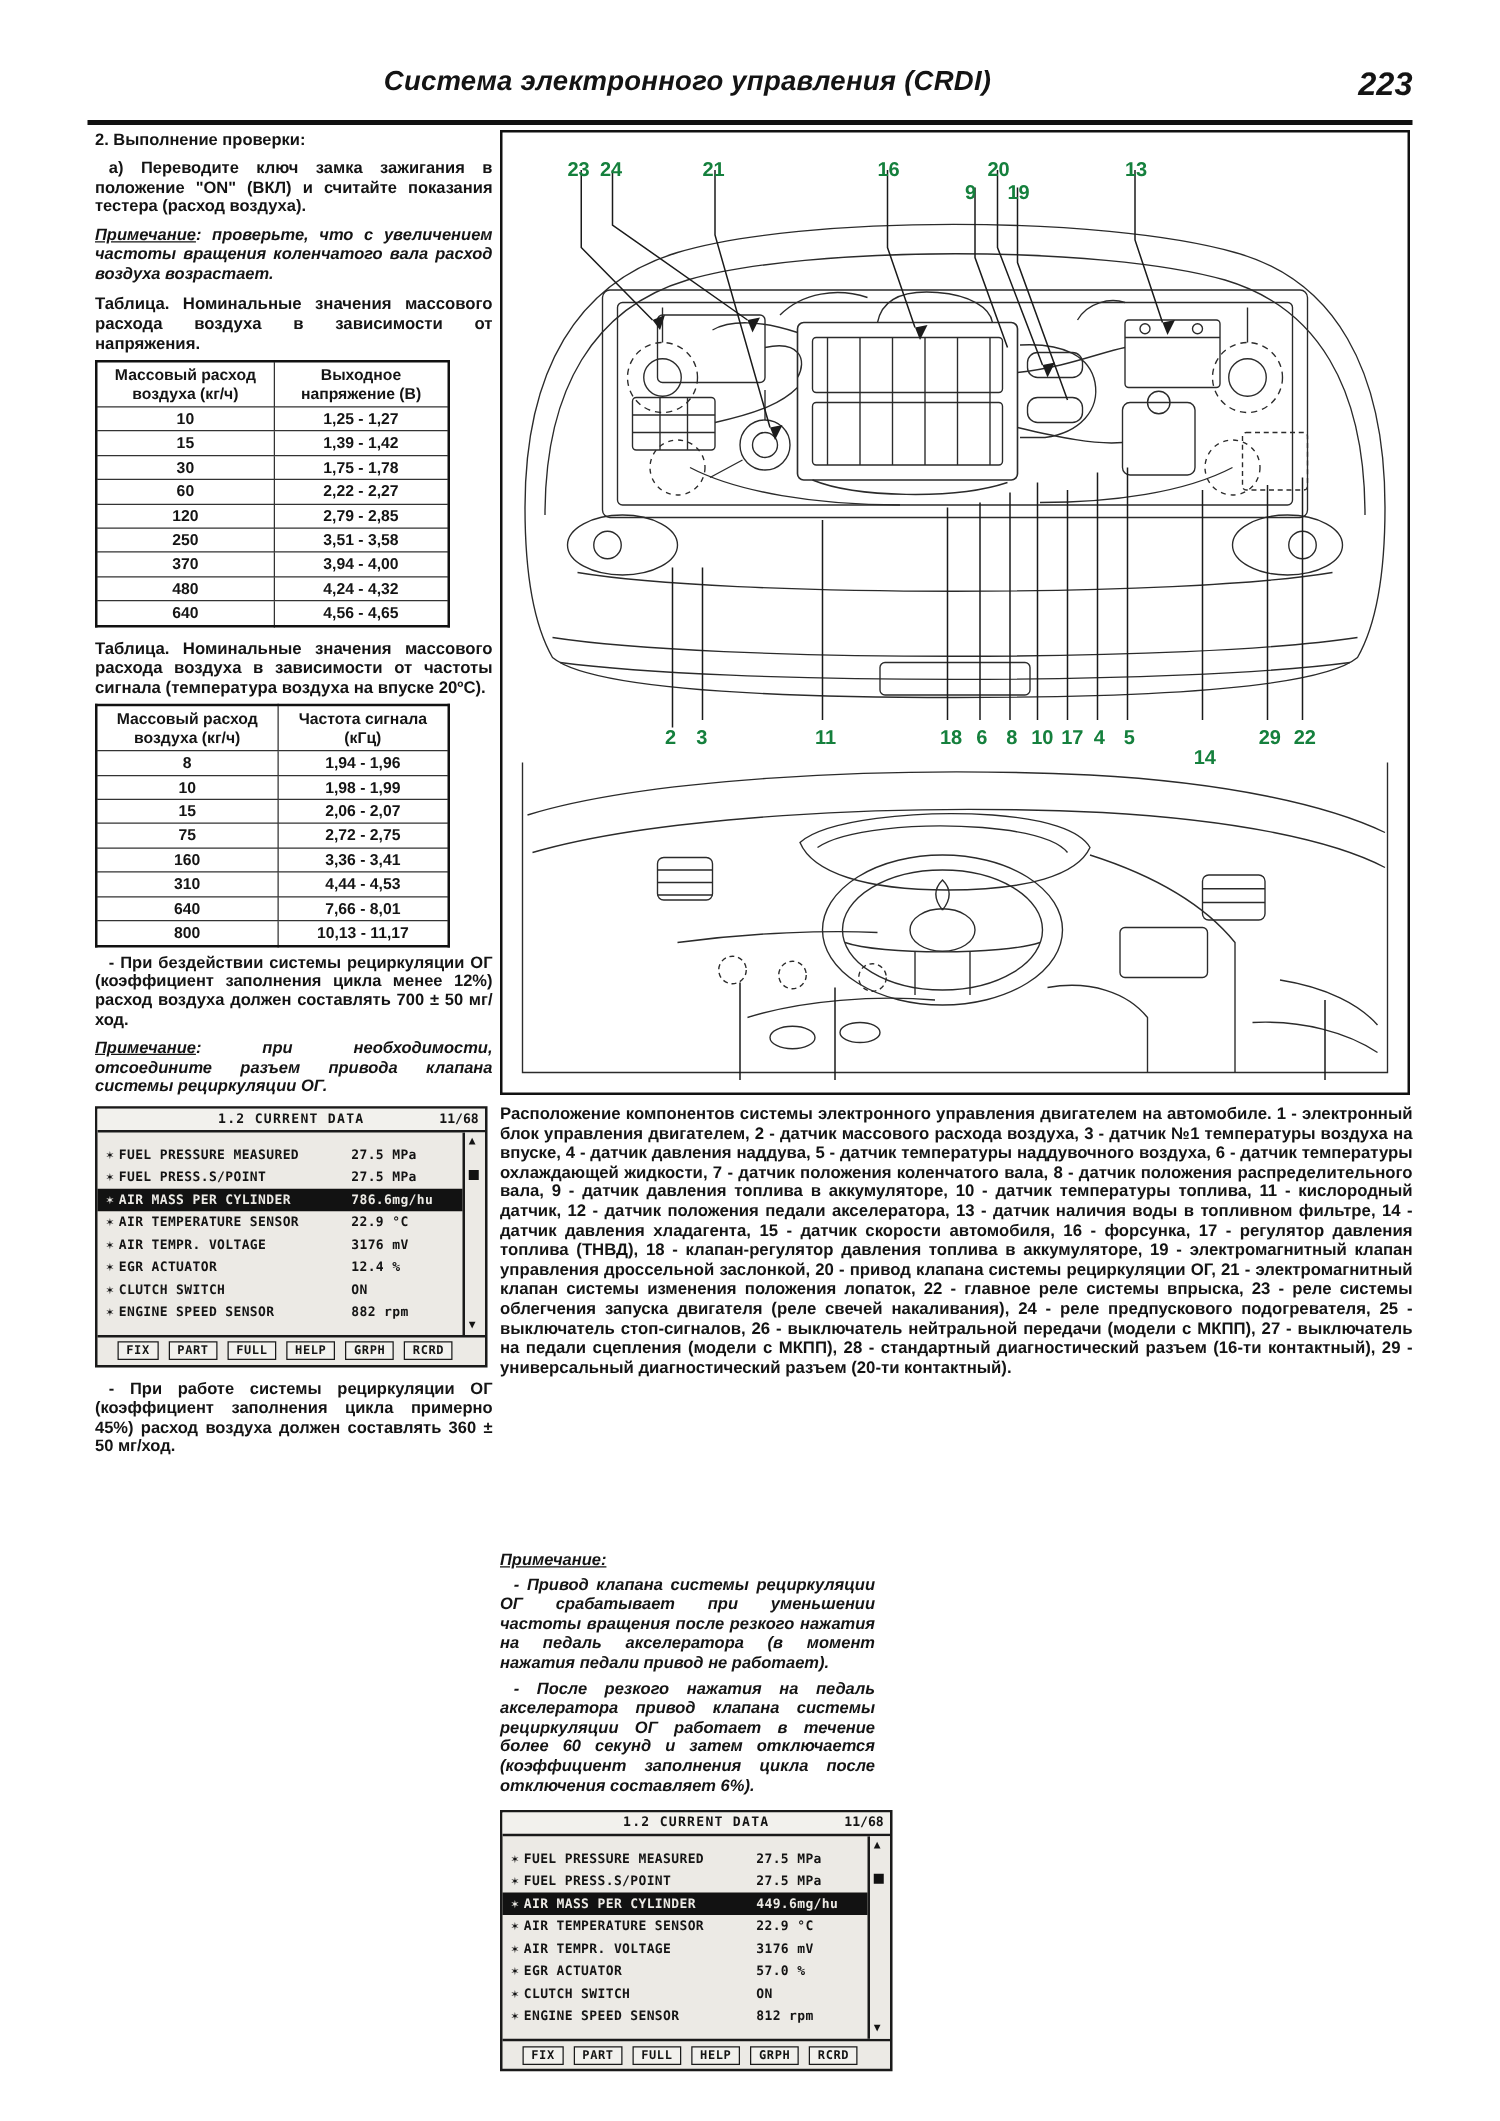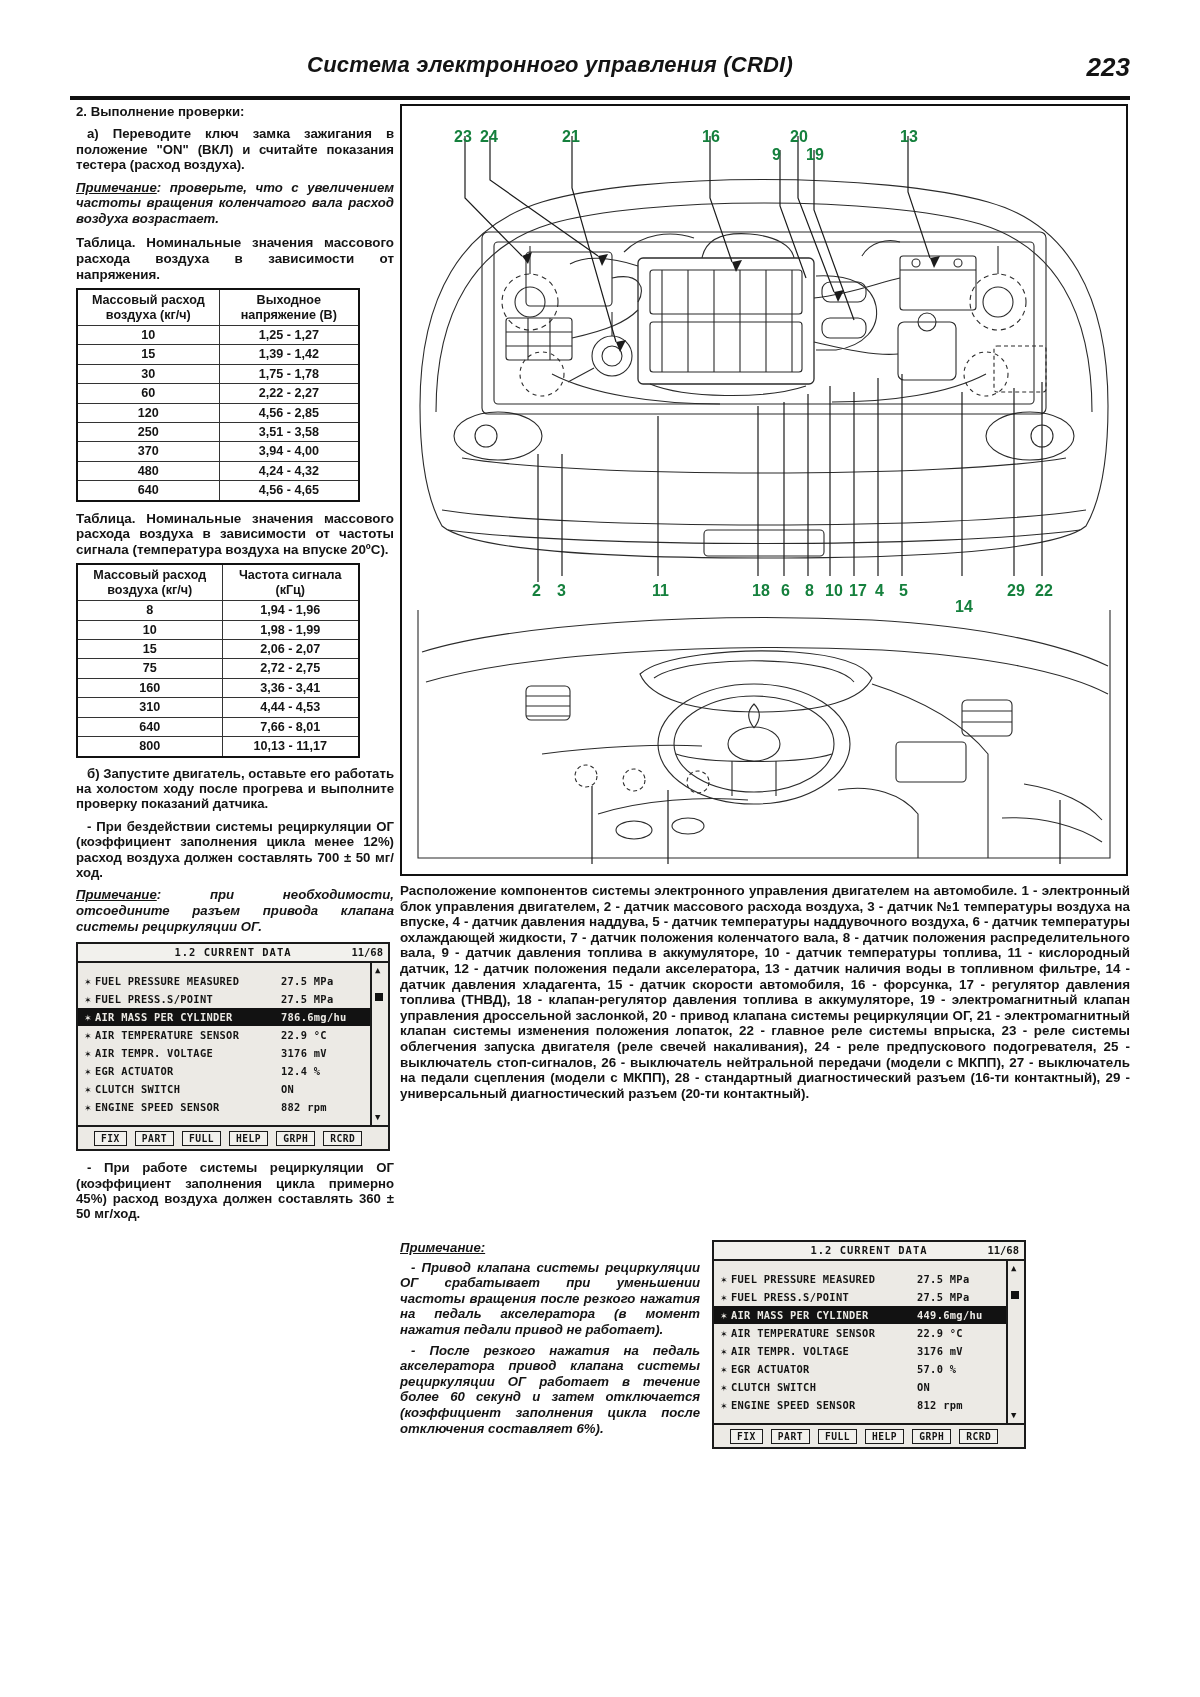--- a/index.html
+++ b/index.html
@@ -105,21 +105,21 @@
     height:22px;padding-left:16px;gap:8px;
   }
   .lcd-btns .b{
     border:1px solid #1a1a1a;font-size:9.6px;font-weight:bold;
     padding:1px 6px;background:#f2f1ed;letter-spacing:.5px;
   }
 
   .note-block{font-size:13.2px;line-height:15.6px;font-style:italic;font-weight:bold;text-align:justify;}
   .note-block .u{text-decoration:underline;font-style:italic;}
 
-  .bottomwrap{position:absolute;left:400px;top:1240px;width:730px;display:flex;gap:12px;}
+  .bottomwrap{position:absolute;left:400px;top:1240px;width:730px;display:flex;gap:12px;flex-direction:column;}
   .bw-left{width:300px;}
   .bw-right{width:312px;}
 </style>
 </head>
 <body>
 
 <div class="page">
 
   <div class="hdr">
     <div class="hdr-title">Система электронного управления (CRDI)</div>
@@ -155,21 +155,21 @@
         <tr>
             <td>30</td>
             <td class="v">1,75 - 1,78</td>
           </tr>
         <tr>
             <td>60</td>
             <td class="v">2,22 - 2,27</td>
           </tr>
         <tr>
             <td>120</td>
-            <td class="v">4,56 - 2,85</td>
+            <td class="v">2,79 - 2,85</td>
           </tr>
         <tr>
             <td>250</td>
             <td class="v">3,51 - 3,58</td>
           </tr>
         <tr>
             <td>370</td>
             <td class="v">3,94 - 4,00</td>
           </tr>
         <tr>
@@ -221,21 +221,20 @@
             <td>640</td>
             <td class="v">7,66 - 8,01</td>
           </tr>
         <tr>
             <td>800</td>
             <td class="v">10,13 - 11,17</td>
           </tr>
       </tbody>
     </table>
 
-    <p class="t ind" style="margin-top:8px">б) Запустите двигатель, оставьте его работать на холостом ходу после прогрева и выполните проверку показаний датчика.</p>
     <p class="t ind">- При бездействии системы рециркуляции ОГ (коэффициент заполнения цикла менее 12%) расход воздуха должен составлять 700 ± 50 мг/ход.</p>
 
     <p class="note"><span class="u">Примечание</span><span>: при необходимости, отсоедините разъем привода клапана системы рециркуляции ОГ.</span></p>
 
     <div class="lcd" style="width:310px;margin-top:6px">
       <div class="lcd-title">
         <span class="c">1.2 CURRENT DATA</span>
         <span class="r">11/68</span>
       </div>
       <div class="lcd-body">

